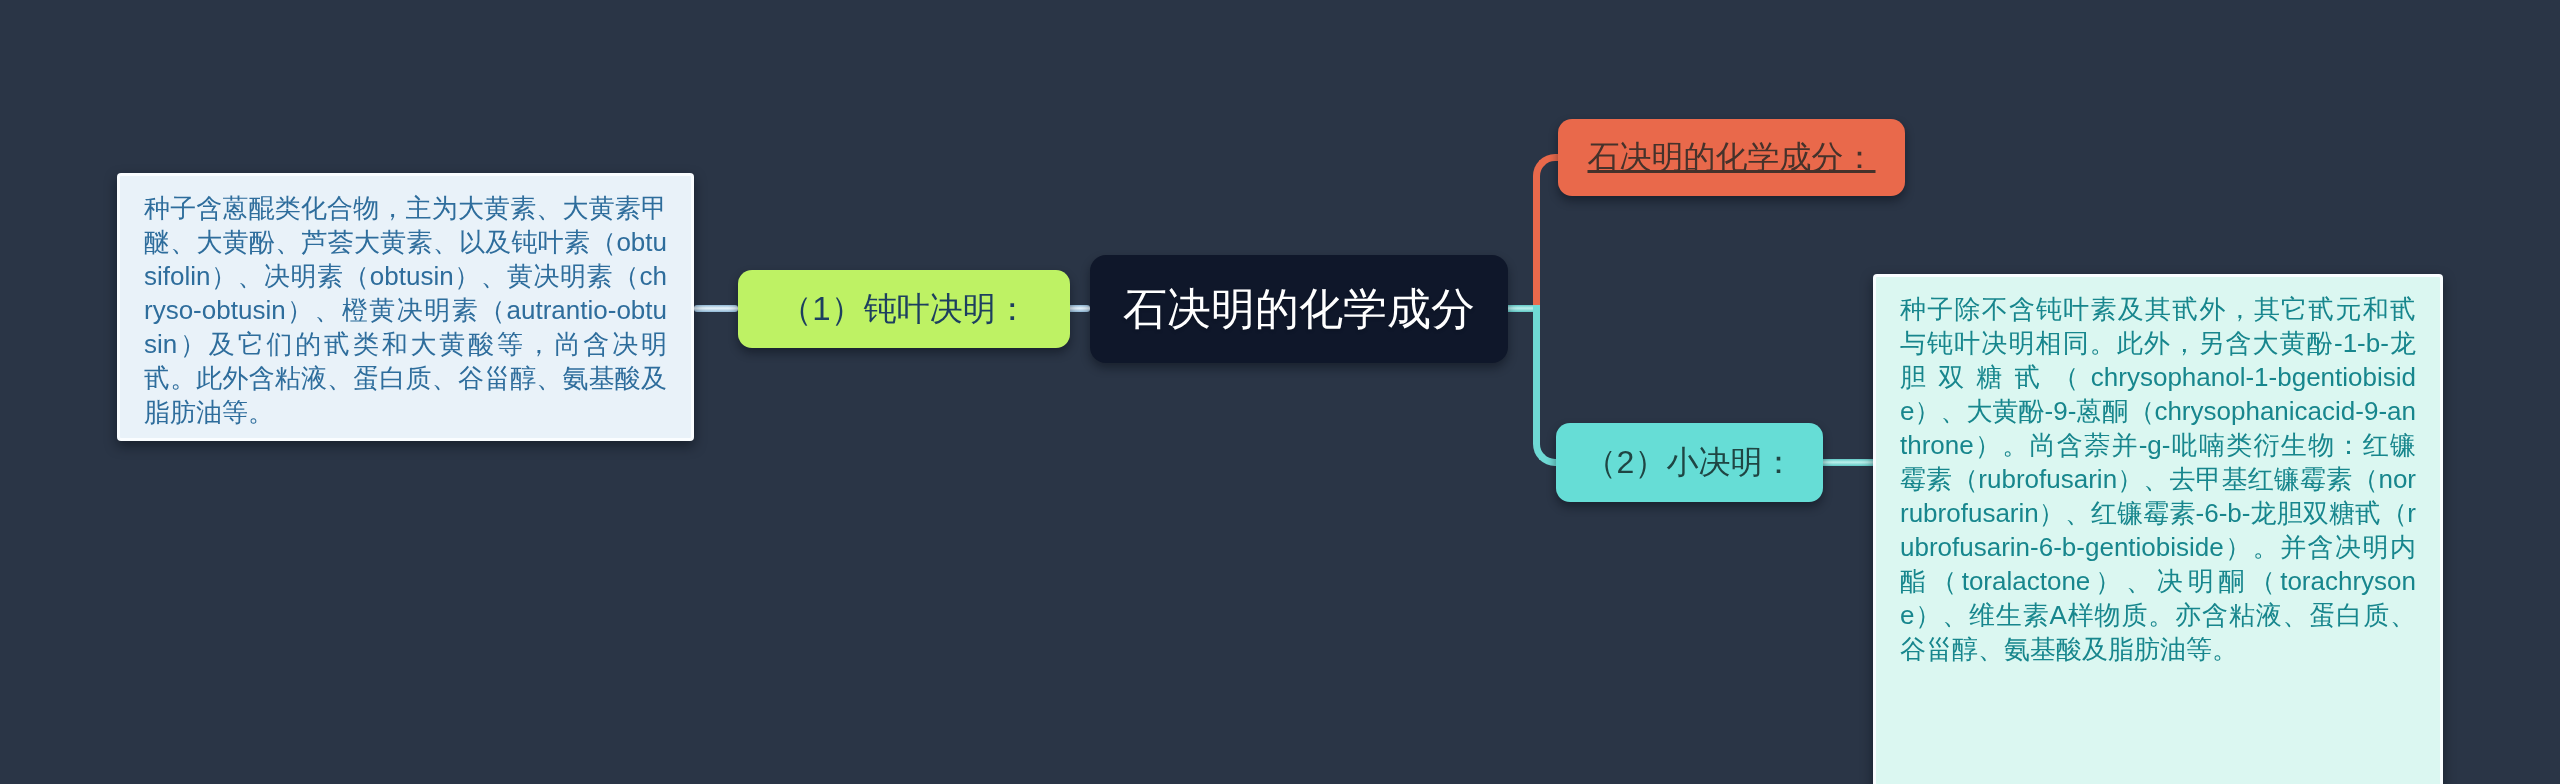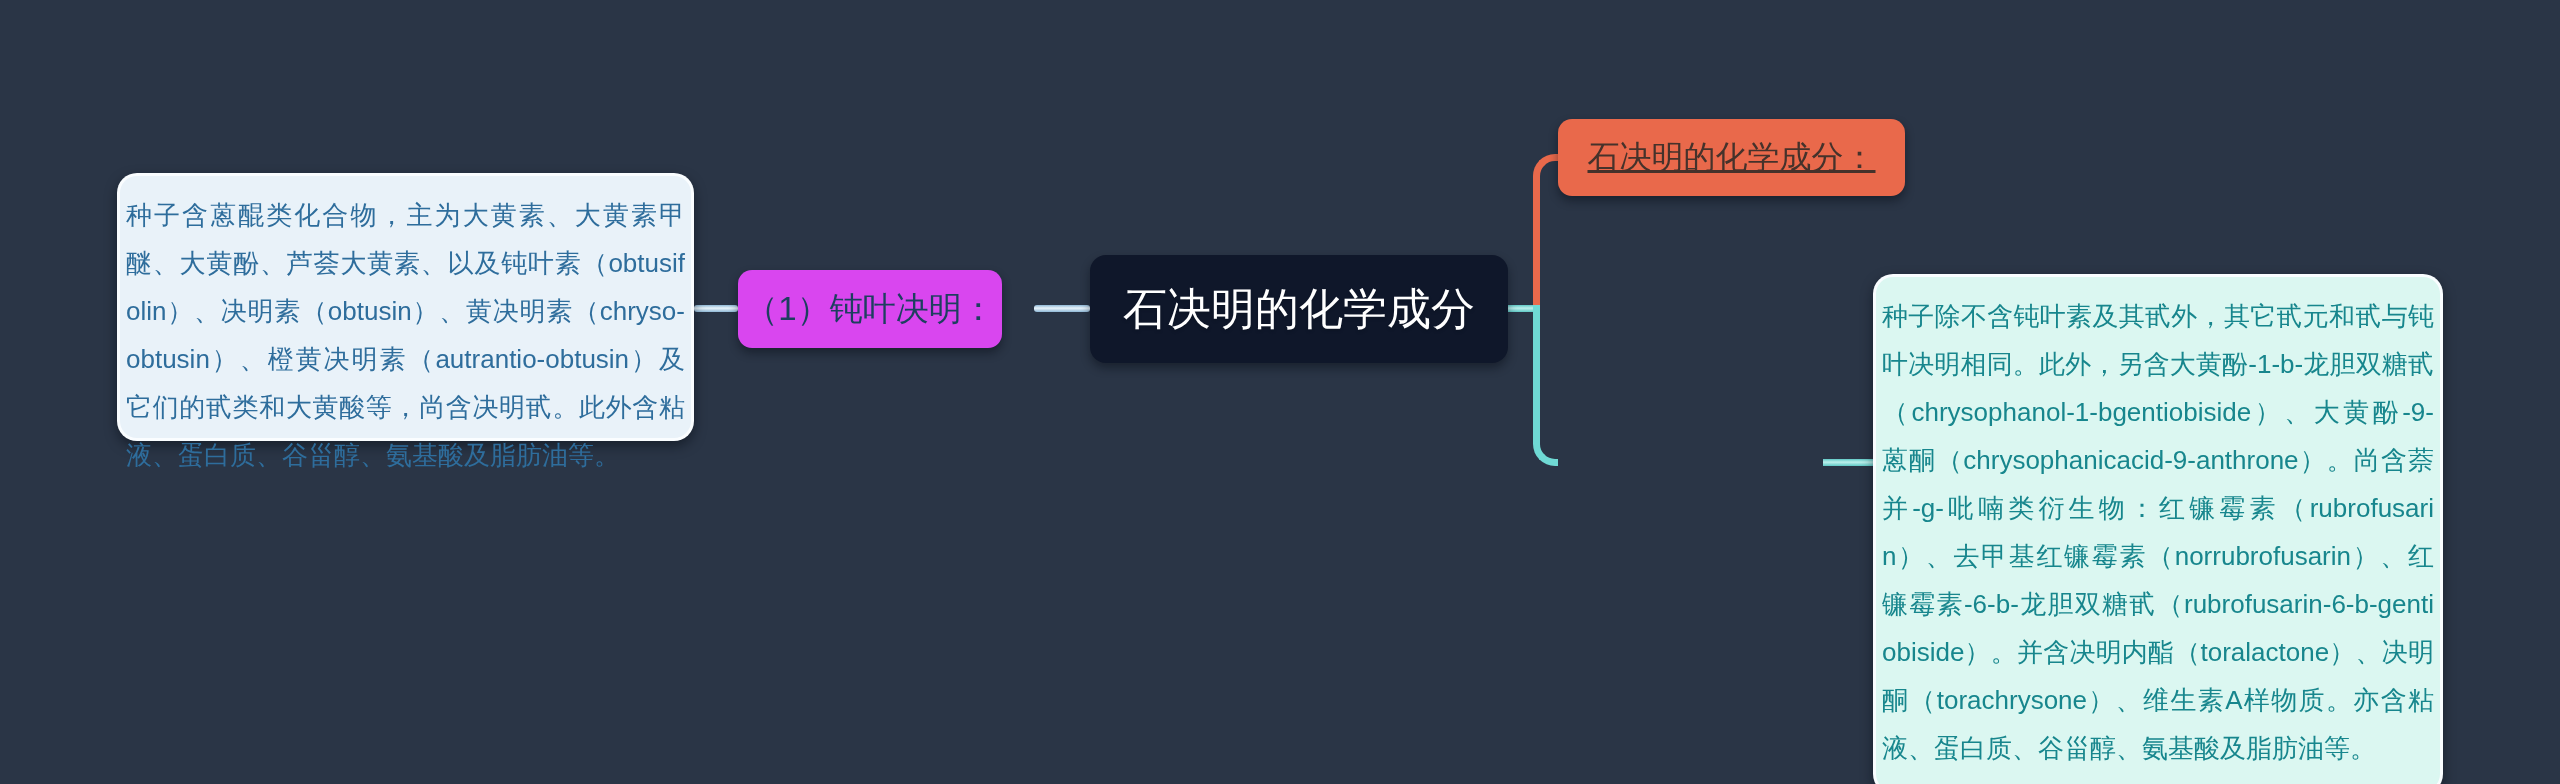--- a/index.html
+++ b/index.html
@@ -6,48 +6,48 @@
   #canvas{
     position:relative;
     width:2560px;height:784px;
     background:#2a3546;
     overflow:hidden;
     font-family:"Liberation Sans","DejaVu Sans",sans-serif;
   }
   .card{
     position:absolute;
     box-sizing:border-box;
-    border-radius:20px;
+    border-radius:4px;
     border:3px solid rgba(250,253,255,0.96);
     box-shadow:0 5px 12px rgba(6,12,20,0.5);
-    padding:15px 6px;
+    padding:15px 24px;
     font-size:26px;
-    line-height:48px;
+    line-height:34px;
     word-break:break-all;
     text-align:justify;
   }
   .node{
     position:absolute;
     box-sizing:border-box;
     display:flex;align-items:center;justify-content:center;
     border-radius:14px;
     box-shadow:0 5px 10px rgba(6,12,20,0.45);
     white-space:nowrap;
   }
   #left-detail{
     left:117px;top:173px;width:577px;height:268px;
     background:#e9f2f9;color:#2e6d9c;
   }
   #right-detail{
     left:1873px;top:274px;width:570px;height:520px;
     background:#dbf7f1;color:#17868d;
   }
   #node-branch1{
-    left:738px;top:270px;width:264px;height:78px;
-    background:#d946ef;color:#1d3f5f;font-size:33px;
+    left:738px;top:270px;width:332px;height:78px;
+    background:#bef264;color:#1d3f5f;font-size:33px;
   }
   #node-root{
     left:1090px;top:255px;width:418px;height:108px;
     background:#0f172a;color:#ffffff;font-size:44px;border-radius:16px;
     text-shadow:0 2px 3px rgba(10,18,30,0.35);
   }
   #node-header{
     left:1558px;top:119px;width:347px;height:77px;
     background:#e9694b;color:#45322b;font-size:32px;text-decoration:underline;
   }
@@ -95,16 +95,17 @@
   <div id="conn-cyan-right"></div>
 
   <div class="card" id="left-detail">种子含蒽醌类化合物，主为大黄素、大黄素甲醚、大黄酚、芦荟大黄素、以及钝叶素（obtusifolin）、决明素（obtusin）、黄决明素（chryso-obtusin）、橙黄决明素（autrantio-obtusin）及它们的甙类和大黄酸等，尚含决明甙。此外含粘液、蛋白质、谷甾醇、氨基酸及脂肪油等。</div>
 
   <div class="node" id="node-branch1">（1）钝叶决明：</div>
 
   <div class="node" id="node-root">石决明的化学成分</div>
 
   <div class="node" id="node-header">石决明的化学成分：</div>
 
+  <div class="node" id="node-branch2">（2）小决明：</div>
 
   <div class="card" id="right-detail">种子除不含钝叶素及其甙外，其它甙元和甙与钝叶决明相同。此外，另含大黄酚-1-b-龙胆双糖甙（chrysophanol-1-bgentiobiside）、大黄酚-9-蒽酮（chrysophanicacid-9-anthrone）。尚含萘并-g-吡喃类衍生物：红镰霉素（rubrofusarin）、去甲基红镰霉素（norrubrofusarin）、红镰霉素-6-b-龙胆双糖甙（rubrofusarin-6-b-gentiobiside）。并含决明内酯（toralactone）、决明酮（torachrysone）、维生素A样物质。亦含粘液、蛋白质、谷甾醇、氨基酸及脂肪油等。</div>
 
 </div>
 
 </body></html>

